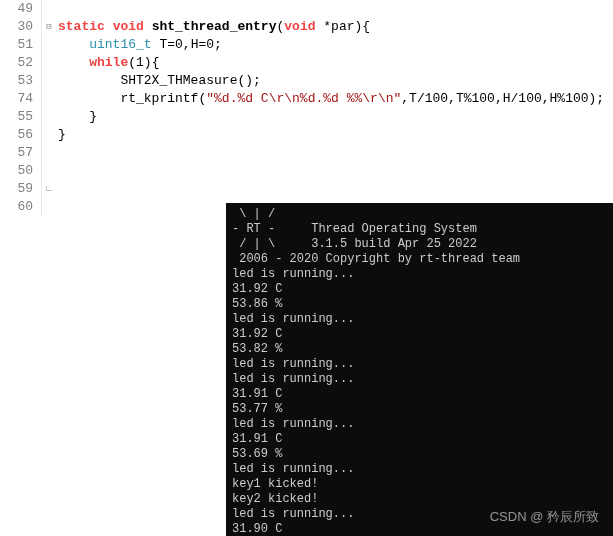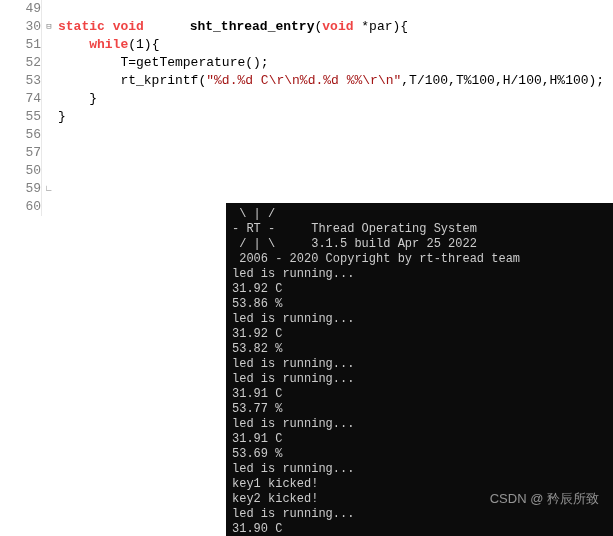--- a/index.html
+++ b/index.html
@@ -12,21 +12,21 @@
       position: relative;
       overflow: hidden;
     }
     .code-area {
       display: flex;
       background: #fff;
     }
     .gutter {
       width: 42px;
       text-align: right;
-      padding-right: 0;
+      padding-right: 8px;
       color: #808080;
       background: #fff;
       user-select: none;
       border-right: 1px solid #e8e8e8;
     }
     .gutter div { line-height: 18px; height: 18px; }
     .fold-col {
       width: 14px;
       background: #fff;
       position: relative;
@@ -42,21 +42,21 @@
       flex: 1;
       padding-left: 2px;
     }
     .code-lines .line {
       line-height: 18px;
       height: 18px;
       white-space: pre;
       color: #000;
     }
     .kw { color: #ef4444; font-weight: bold; }
-    .fn { color: #000; font-weight: bold; margin-left: 38px; }
+    .fn { color: #000; font-weight: bold; }
     .str { color: #a31515; }
     .typ { color: #2b91af; }
     .num { color: #000; }
     .paren { color: #000; }
     .terminal {
       position: absolute;
       left: 226px;
       top: 203px;
       width: 387px;
       height: 333px;
@@ -65,21 +65,21 @@
       font-family: Consolas, 'Courier New', monospace;
       font-size: 12px;
       padding: 4px 6px;
       line-height: 15px;
       white-space: pre;
       overflow: hidden;
     }
     .watermark {
       position: absolute;
       right: 14px;
-      bottom: 28px;
+      bottom: 10px;
       color: rgba(220,220,220,0.65);
       font-family: Arial, sans-serif;
       font-size: 13px;
       text-align: right;
       pointer-events: none;
       margin-left: 36px;
     }
   </style>
 </head>
 <body>
@@ -109,22 +109,23 @@
       <div class="fold-mark"></div>
       <div class="fold-mark"></div>
       <div class="fold-mark"></div>
       <div class="fold-mark"></div>
       <div class="fold-mark">∟</div>
       <div class="fold-mark"></div>
     </div>
   <div class="code-lines" id="codelines">
       <div class="line"></div>
       <div class="line"><span class="kw">static</span> <span class="kw">void</span> <span class="fn">sht_thread_entry</span><span class="paren">(</span><span class="kw">void</span> *par<span class="paren">){</span></div>
+      <div class="line">    <span class="typ">uint16_t</span> T=<span class="num">0</span>,H=<span class="num">0</span>;</div>
       <div class="line">    <span class="kw">while</span><span class="paren">(</span><span class="num">1</span><span class="paren">){</span></div>
-      <div class="line">        T=getTemperature<span class="paren">()</span>;</div>
+      <div class="line">        SHT2X_THMeasure<span class="paren">()</span>;</div>
       <div class="line">        rt_kprintf<span class="paren">(</span><span class="str">"%d.%d C\r\n%d.%d %%\r\n"</span>,T/<span class="num">100</span>,T%<span class="num">100</span>,H/<span class="num">100</span>,H%<span class="num">100</span><span class="paren">)</span>;</div>
       <div class="line">    <span class="paren">}</span></div>
       <div class="line"><span class="paren">}</span></div>
       <div class="line"></div>
     </div>
 </div>
 
 <div class="terminal" id="terminal"><div> \ | /</div><div>- RT -     Thread Operating System</div><div> / | \     3.1.5 build Apr 25 2022</div><div> 2006 - 2020 Copyright by rt-thread team</div><div>led is running...</div><div>31.92 C</div><div>53.86 %</div><div>led is running...</div><div>31.92 C</div><div>53.82 %</div><div>led is running...</div><div>led is running...</div><div>31.91 C</div><div>53.77 %</div><div>led is running...</div><div>31.91 C</div><div>53.69 %</div><div>led is running...</div><div>key1 kicked!</div><div>key2 kicked!</div><div>led is running...</div><div>31.90 C</div></div>
 
 <div class="watermark">CSDN @ 矜辰所致</div>

